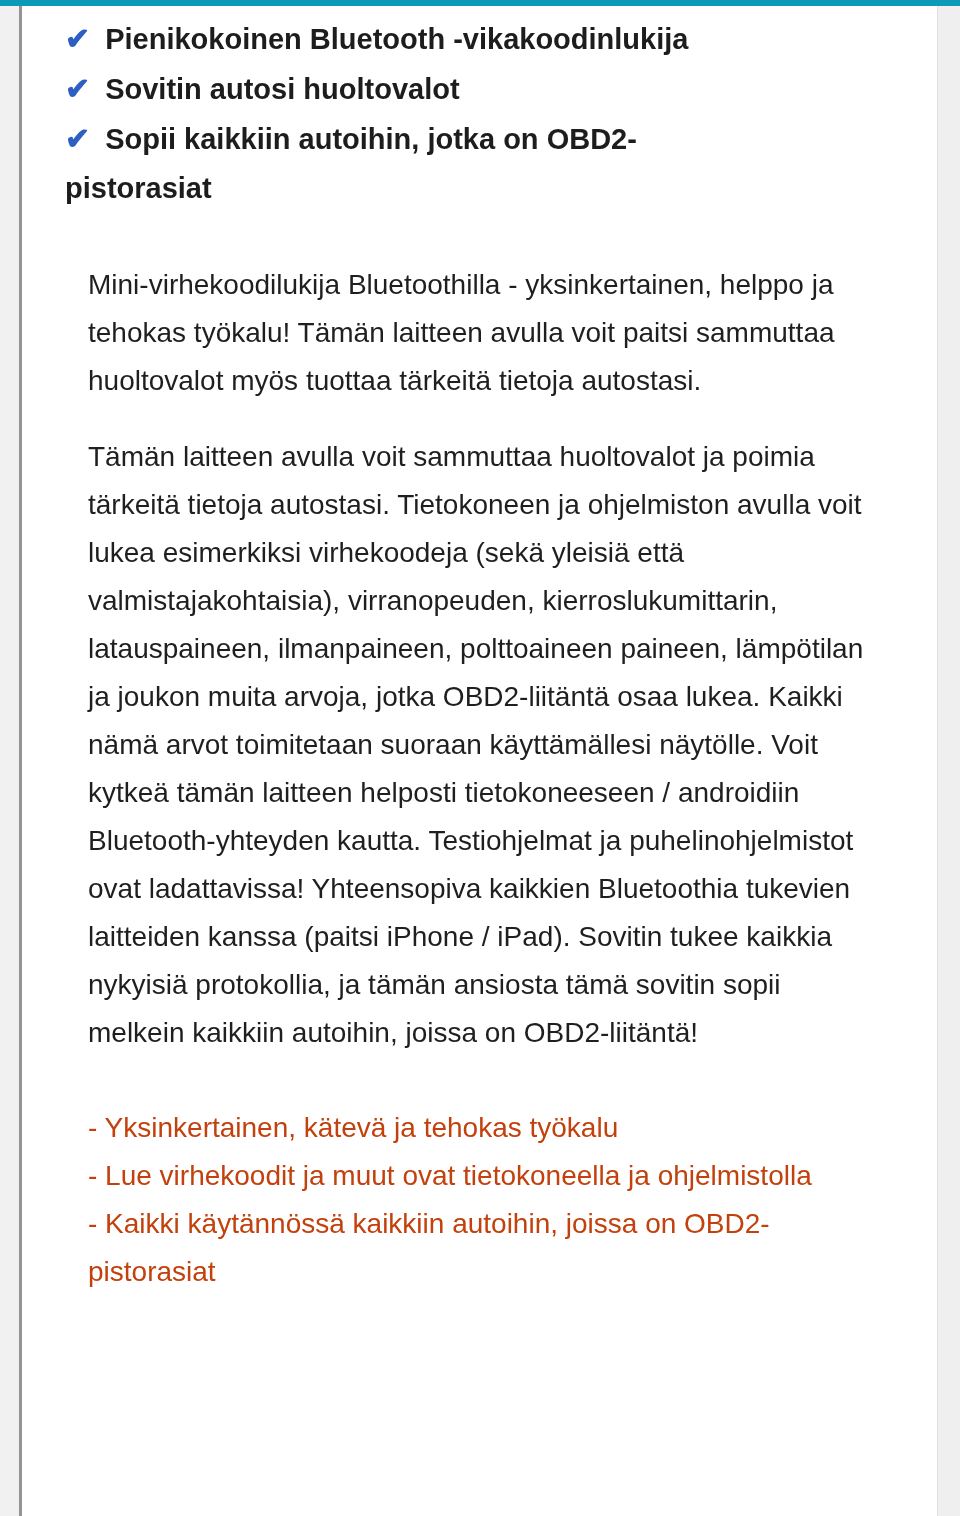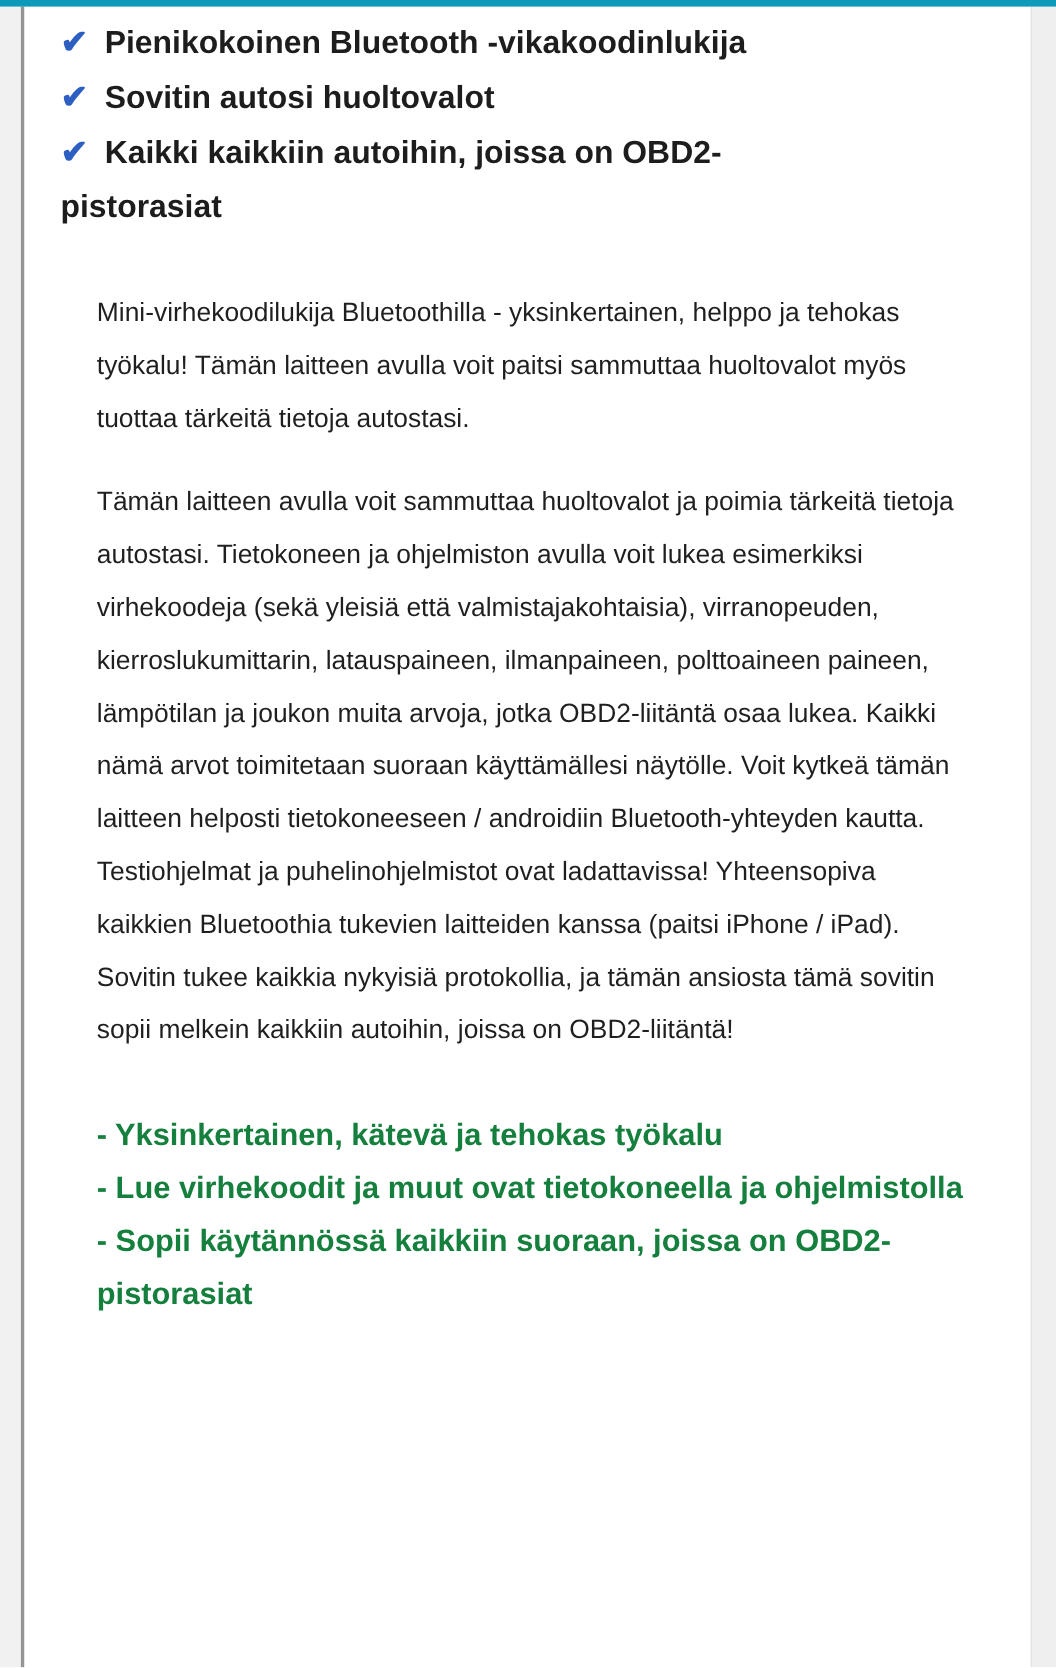--- a/index.html
+++ b/index.html
@@ -45,21 +45,21 @@
     top: 6px; left: 22px;
     width: 915px;
     height: 1510px;
     background: #ffffff;
     box-sizing: border-box;
     padding-top: 8px;
   }
   .highlights {
     list-style: none;
     margin: 0 0 0 0;
-    padding: 0 0 0 33px;
+    padding: 0 0 0 43px;
     width: 706px;
     font-size: 29px;
     line-height: 49px;
     font-weight: 700;
     color: #1d1d1d;
   }
   .highlights li {
     margin: 0;
   }
   .check {
@@ -67,35 +67,35 @@
     font-weight: 700;
     font-size: 30px;
     margin-right: 15px;
     display: inline-block;
   }
   .para {
     margin: 0;
     padding: 0;
     margin-left: 66px;
     width: 792px;
-    font-size: 24px;
+    font-size: 28px;
     line-height: 48px;
     font-weight: 400;
     color: #1f1f1f;
   }
   .para-1 { margin-top: 48px; }
   .para-2 { margin-top: 28px; }
   .features {
     margin-left: 66px;
     margin-top: 47px;
     width: 792px;
     font-size: 28px;
     line-height: 48px;
-    font-weight: 700;
-    color: #15803d;
+    font-weight: 400;
+    color: #c2410c;
   }
   .feature-line { margin: 0; }
 </style>
 </head>
 <body>
 
 <div class="screen">
 
   <div class="top-bar"></div>
   <div class="left-gutter"></div>
@@ -104,28 +104,28 @@
   <div class="card">
 
     <ul class="highlights">
       <li>
         <span class="check">✔</span><span>Pienikokoinen Bluetooth -vikakoodinlukija</span>
       </li>
       <li>
         <span class="check">✔</span><span>Sovitin autosi huoltovalot</span>
       </li>
       <li>
-        <span class="check">✔</span><span>Kaikki kaikkiin autoihin, joissa on OBD2-pistorasiat</span>
+        <span class="check">✔</span><span>Sopii kaikkiin autoihin, jotka on OBD2-pistorasiat</span>
       </li>
     </ul>
 
     <p class="para para-1">Mini-virhekoodilukija Bluetoothilla - yksinkertainen, helppo ja tehokas työkalu! Tämän laitteen avulla voit paitsi sammuttaa huoltovalot myös tuottaa tärkeitä tietoja autostasi.</p>
 
     <p class="para para-2">Tämän laitteen avulla voit sammuttaa huoltovalot ja poimia tärkeitä tietoja autostasi. Tietokoneen ja ohjelmiston avulla voit lukea esimerkiksi virhekoodeja (sekä yleisiä että valmistajakohtaisia), virranopeuden, kierroslukumittarin, latauspaineen, ilmanpaineen, polttoaineen paineen, lämpötilan ja joukon muita arvoja, jotka OBD2-liitäntä osaa lukea. Kaikki nämä arvot toimitetaan suoraan käyttämällesi näytölle. Voit kytkeä tämän laitteen helposti tietokoneeseen / androidiin Bluetooth-yhteyden kautta. Testiohjelmat ja puhelinohjelmistot ovat ladattavissa! Yhteensopiva kaikkien Bluetoothia tukevien laitteiden kanssa (paitsi iPhone / iPad). Sovitin tukee kaikkia nykyisiä protokollia, ja tämän ansiosta tämä sovitin sopii melkein kaikkiin autoihin, joissa on OBD2-liitäntä!</p>
 
     <div class="features">
       <p class="feature-line">- Yksinkertainen, kätevä ja tehokas työkalu</p>
       <p class="feature-line">- Lue virhekoodit ja muut ovat tietokoneella ja ohjelmistolla</p>
-      <p class="feature-line">- Sopii käytännössä kaikkiin suoraan, joissa on OBD2-pistorasiat</p>
+      <p class="feature-line">- Kaikki käytännössä kaikkiin autoihin, joissa on OBD2-pistorasiat</p>
     </div>
 
   </div>
 </div>
 
 </body></html>

